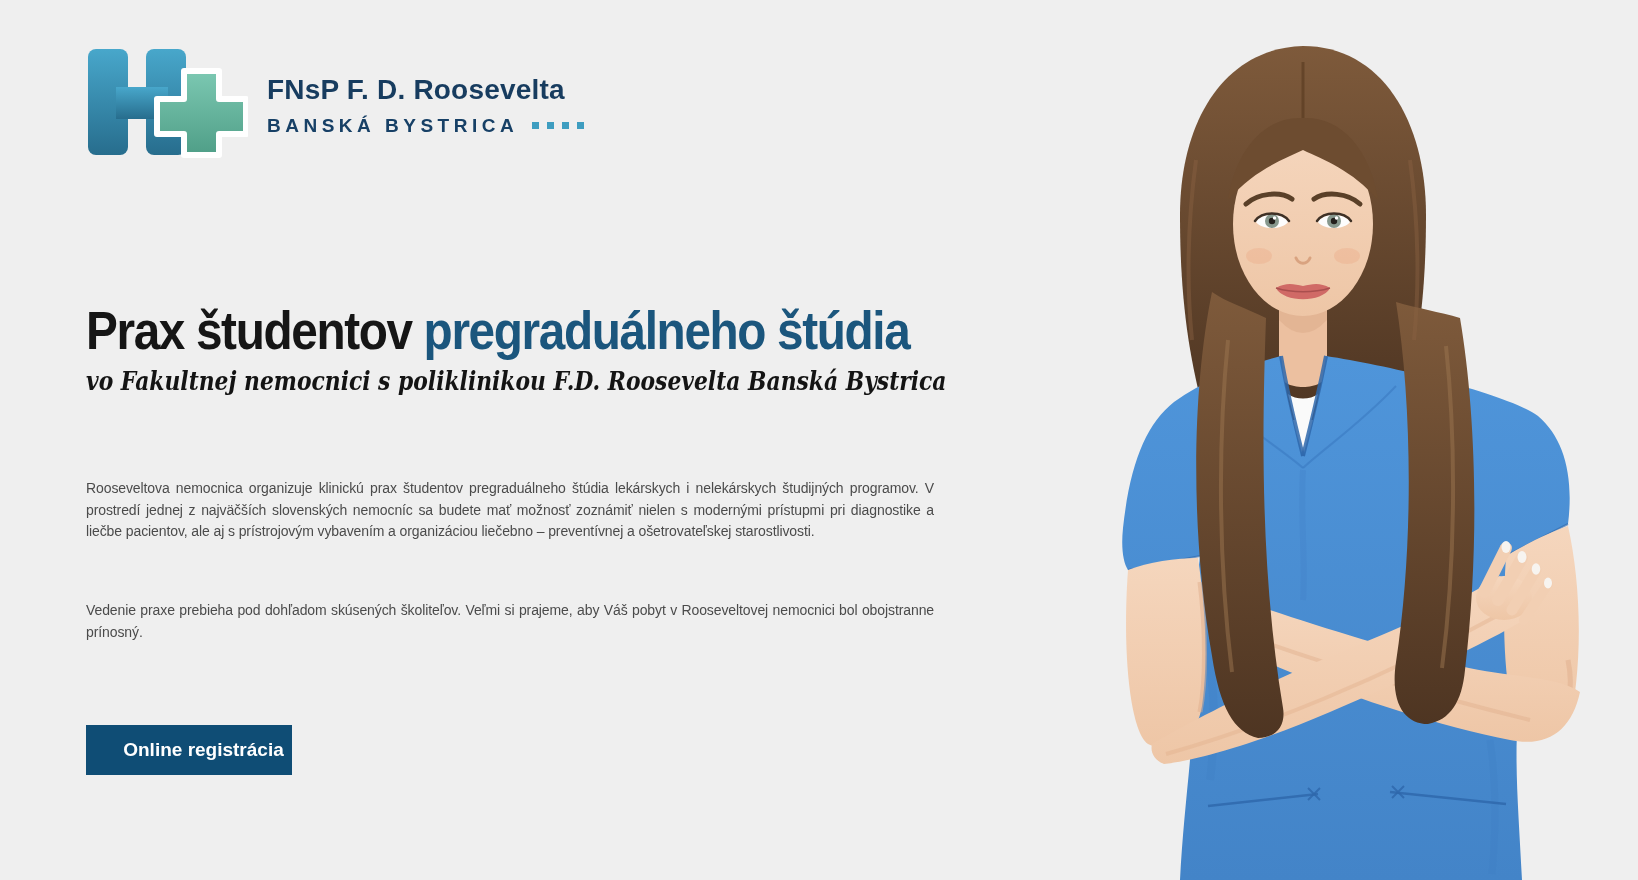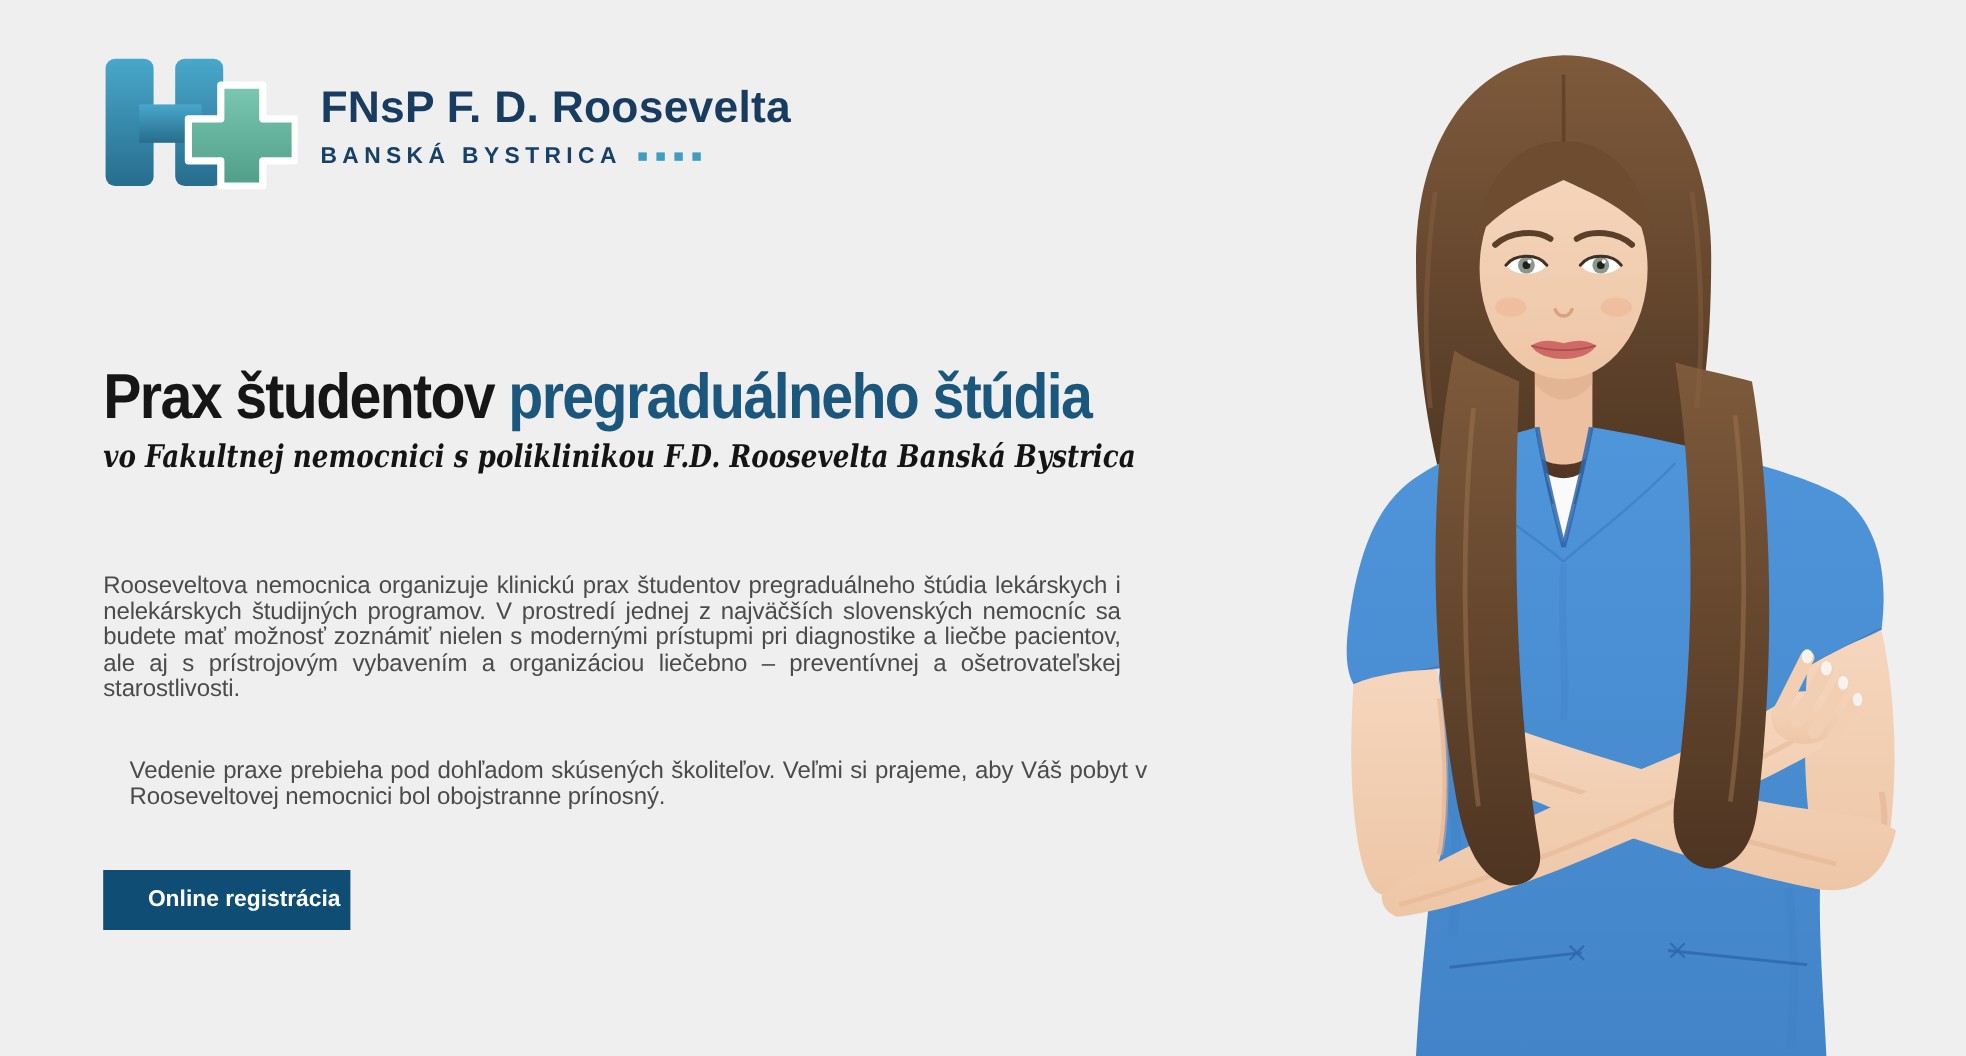--- a/index.html
+++ b/index.html
@@ -11,21 +11,21 @@
   }
 
   
   .header {
     position:absolute; left:86px; top:46px;
     display:flex; align-items:center; gap:19px;
   }
   .logo-mark svg { display:block; }
   .brand-text { padding-top:6px; }
   .brand-name {
-    font-size:37px; font-weight:bold; color:#173c5f; letter-spacing:.2px;
+    font-size:28px; font-weight:bold; color:#173c5f; letter-spacing:.2px;
   }
   .brand-sub {
     margin-top:9px; display:flex; align-items:center;
   }
   .brand-city {
     font-size:19px; font-weight:bold; color:#174066; letter-spacing:4.5px;
   }
   .dots { display:inline-flex; gap:8px; margin-left:14px; }
   .dot { width:7px; height:7px; background:#3e9dc0; }
 
@@ -38,25 +38,25 @@
   }
   .hero-title .hl { color:#1b567d; }
   .hero-subtitle {
     position:absolute; left:86px; top:366px; width:1000px;
     font-family:"DejaVu Serif", serif; font-style:italic; font-weight:bold;
     font-size:26px; color:#141414; white-space:nowrap;
     transform:scaleX(.84); transform-origin:left top;
   }
   .hero-p {
     position:absolute; left:86px; width:848px;
-    font-size:20px; line-height:21.5px; color:#4b4b4b;
+    font-size:14px; line-height:21.5px; color:#4b4b4b;
     text-align:justify; letter-spacing:-.1px;
   }
   .hero-p1 { top:478px; }
-  .hero-p2 { top:632px;margin-left:22px; }
+  .hero-p2 { top:600px; }
   .cta-button {
     position:absolute; left:86px; top:725px;
     width:206px; height:50px; border:none; cursor:pointer;
     background:#0f4d75; color:#ffffff;
     font-family:"Liberation Sans", sans-serif;
     font-size:19px; font-weight:bold; line-height:50px; text-align:center;
     display:block; text-decoration:none;padding-left:29px;
   }
 
   

